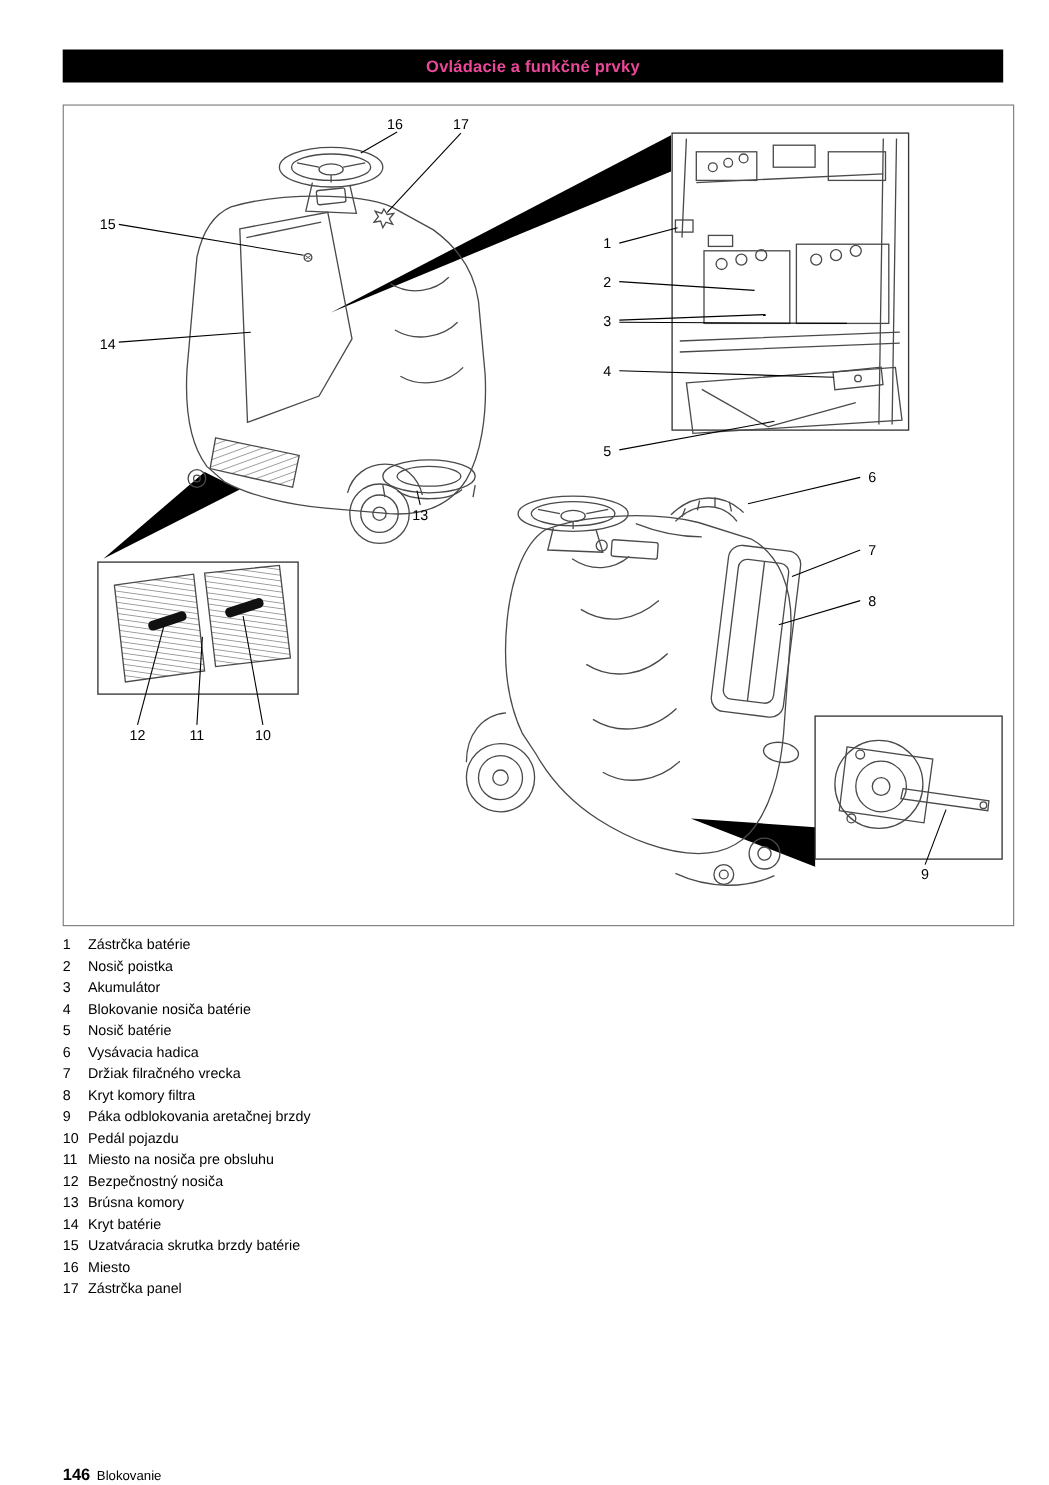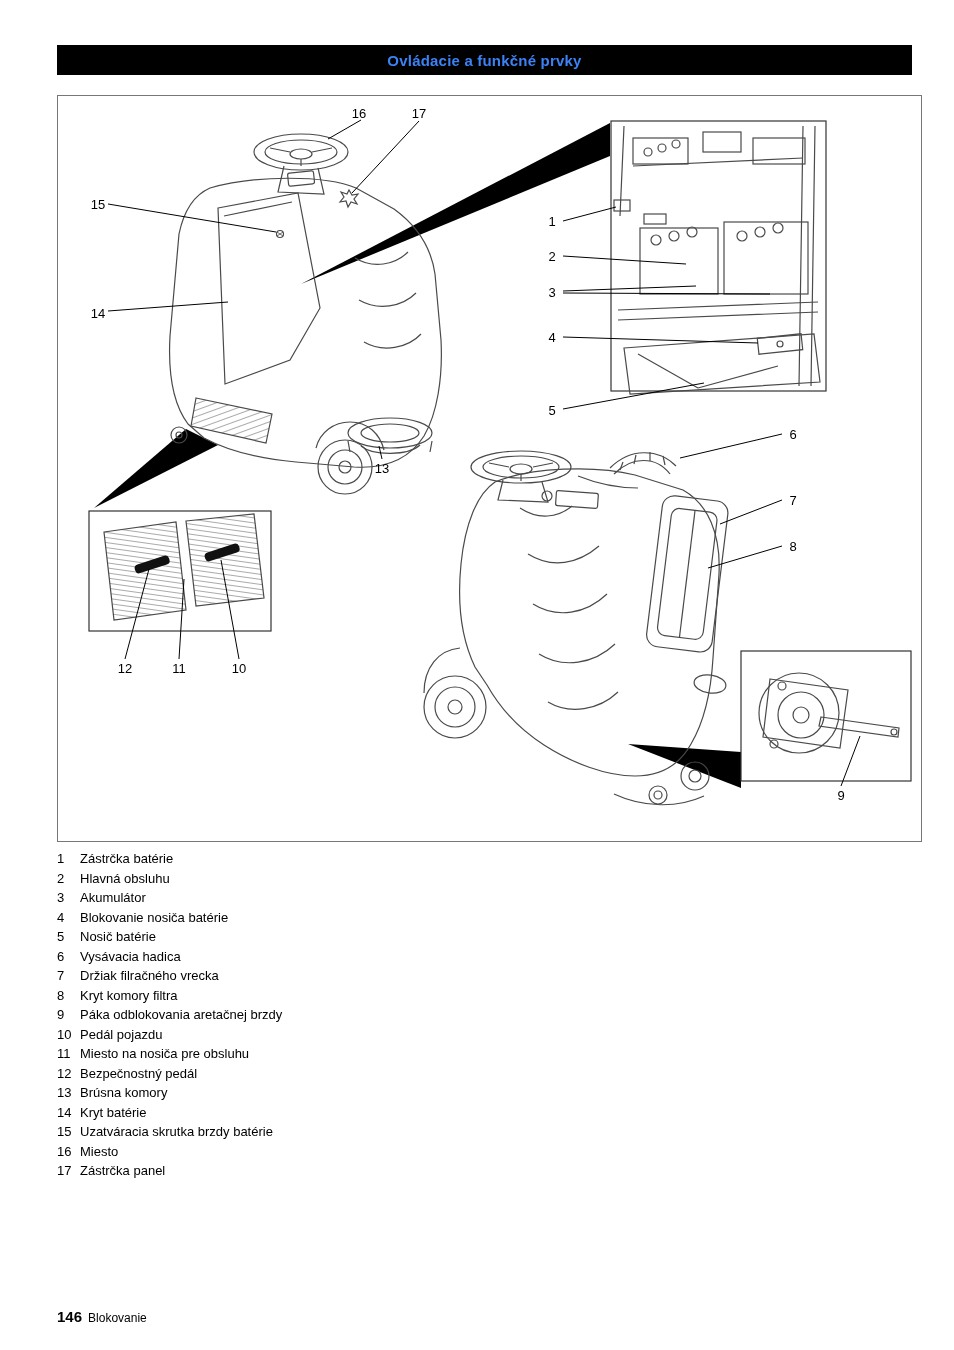--- a/index.html
+++ b/index.html
@@ -6,21 +6,21 @@
   .page{
     position:relative;
     width:954px;height:1350px;
     background:#fff;
     font-family:"Liberation Sans", sans-serif;
     color:#000;
     overflow:hidden;
   }
   .header-bar{
     position:absolute;left:57px;top:45px;width:855px;height:30px;
-    background:#000;color:#3b82f6;
+    background:#000;color:#ec4899;
     display:flex;align-items:center;justify-content:center;
     font-size:15px;font-weight:bold;letter-spacing:0.2px;
   }
   .figure-box{
     position:absolute;left:57px;top:95px;width:863px;height:745px;
     border:1px solid #777;background:#fff;
   }
   .figure-box svg{position:absolute;left:0;top:0;}
   .callout{
     position:absolute;transform:translate(-50%,-50%);
@@ -30,21 +30,21 @@
     position:absolute;left:57px;top:849px;width:700px;
     font-size:13px;line-height:19.5px;
   }
   .legend-row{display:flex;}
   .legend-num{width:23px;flex:0 0 23px;}
   .legend-label{flex:1;}
   .footer{
     position:absolute;left:57px;top:1308px;font-size:12px;
     display:flex;align-items:baseline;gap:6px;
   }
-  .footer .pgnum{font-size:15px;font-weight:bold;}
+  .footer .pgnum{font-size:15px;font-weight:bold;margin-top:24px;}
 </style>
 </head>
 <body>
 
 <div class="page">
 
   <div class="header-bar">
     <span>Ovládacie a funkčné prvky</span>
   </div>
 
@@ -216,21 +216,21 @@
     <span class="callout" style="left:181px;top:572px">10</span>
   </div>
 
   <div class="legend">
     <div class="legend-row">
         <span class="legend-num">1</span>
         <span class="legend-label">Zástrčka batérie</span>
       </div>
     <div class="legend-row">
         <span class="legend-num">2</span>
-        <span class="legend-label">Hlavná obsluhu</span>
+        <span class="legend-label">Nosič poistka</span>
       </div>
     <div class="legend-row">
         <span class="legend-num">3</span>
         <span class="legend-label">Akumulátor</span>
       </div>
     <div class="legend-row">
         <span class="legend-num">4</span>
         <span class="legend-label">Blokovanie nosiča batérie</span>
       </div>
     <div class="legend-row">
@@ -256,21 +256,21 @@
     <div class="legend-row">
         <span class="legend-num">10</span>
         <span class="legend-label">Pedál pojazdu</span>
       </div>
     <div class="legend-row">
         <span class="legend-num">11</span>
         <span class="legend-label">Miesto na nosiča pre obsluhu</span>
       </div>
     <div class="legend-row">
         <span class="legend-num">12</span>
-        <span class="legend-label">Bezpečnostný pedál</span>
+        <span class="legend-label">Bezpečnostný nosiča</span>
       </div>
     <div class="legend-row">
         <span class="legend-num">13</span>
         <span class="legend-label">Brúsna komory</span>
       </div>
     <div class="legend-row">
         <span class="legend-num">14</span>
         <span class="legend-label">Kryt batérie</span>
       </div>
     <div class="legend-row">

